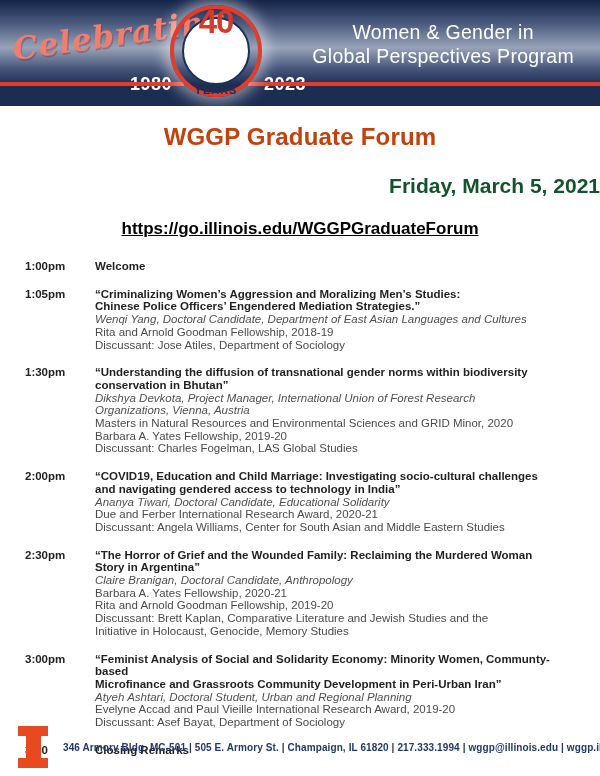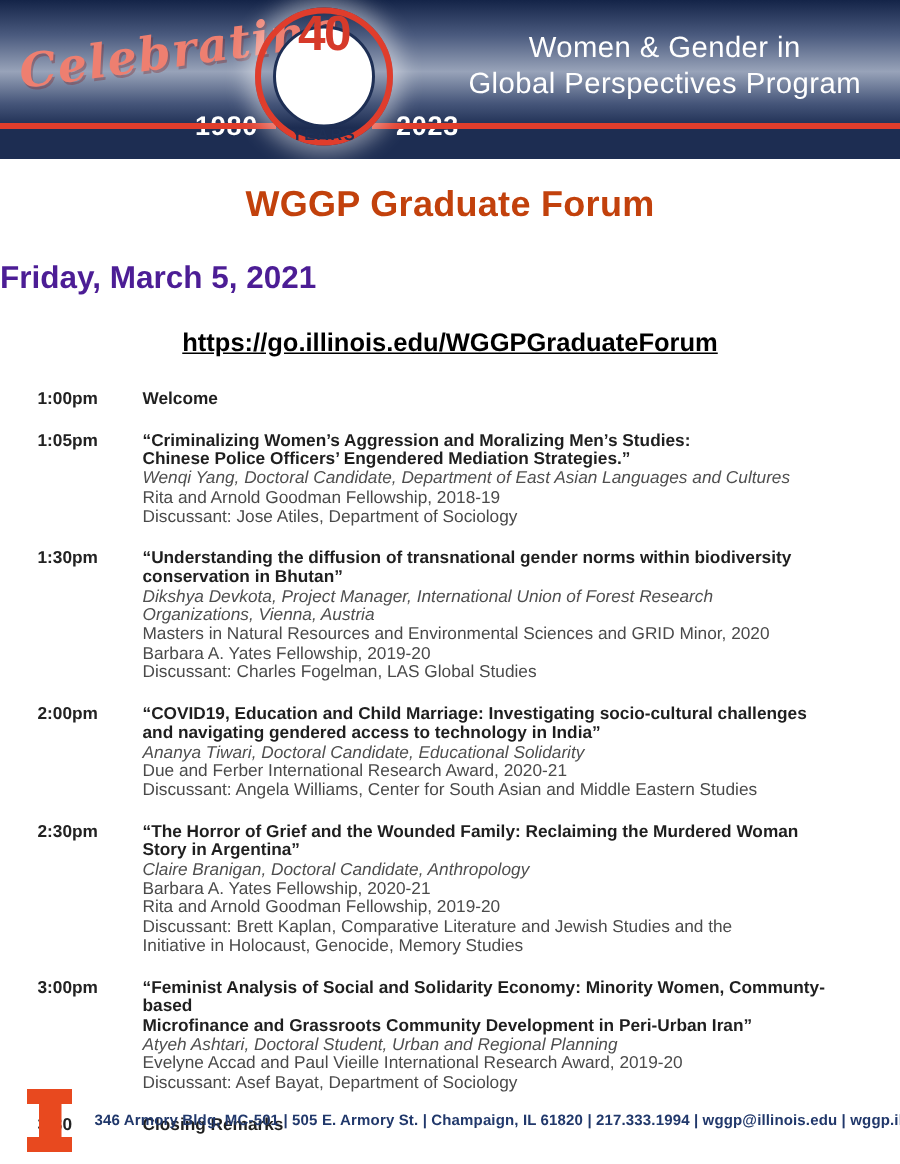--- a/index.html
+++ b/index.html
@@ -41,21 +41,21 @@
   .program{
     position:absolute;right:26px;top:20px;text-align:center;color:#ffffff;
     font-size:19.5px;line-height:24px;font-weight:400;letter-spacing:.3px;
   }
   
   .main-title{
     margin:17px 0 0;text-align:center;color:#c2410c;
     font-size:24px;font-weight:bold;letter-spacing:.2px;
   }
   .event-date{
-    margin:23px 0 0;text-align:left;color:#4c1d95;
+    margin:23px 0 0;text-align:right;color:#14532d;
     font-size:21px;font-weight:bold;
   }
   .event-link-wrap{margin:21px 0 0;text-align:center;}
   .event-link{
     color:#000000;font-size:17px;font-weight:bold;text-decoration:underline;
   }
   
   .schedule{margin:21px 0 0 25px;width:556px;}
   .session{display:flex;margin-bottom:15px;}
   .time{width:70px;flex:0 0 70px;font-size:11.5px;font-weight:bold;color:#222222;line-height:12.7px;}

